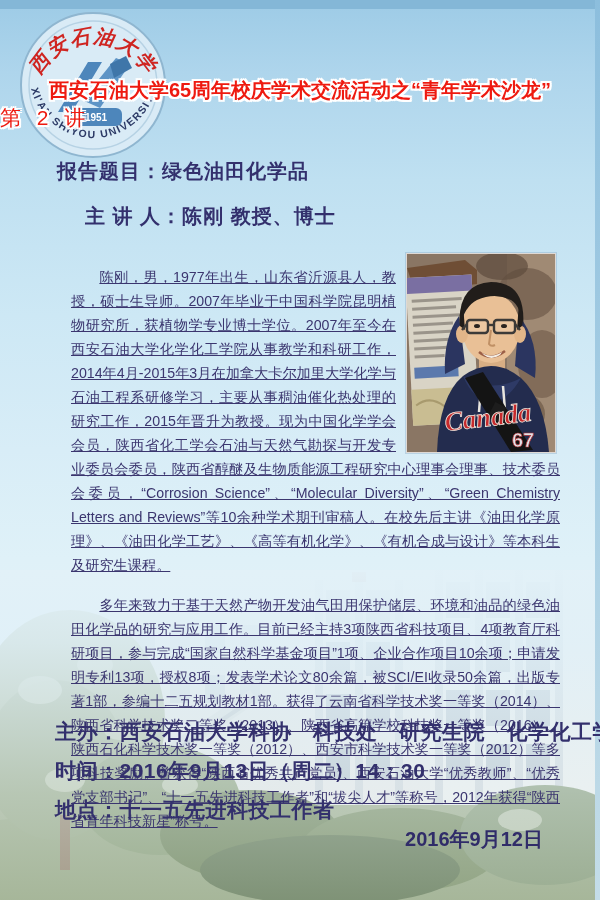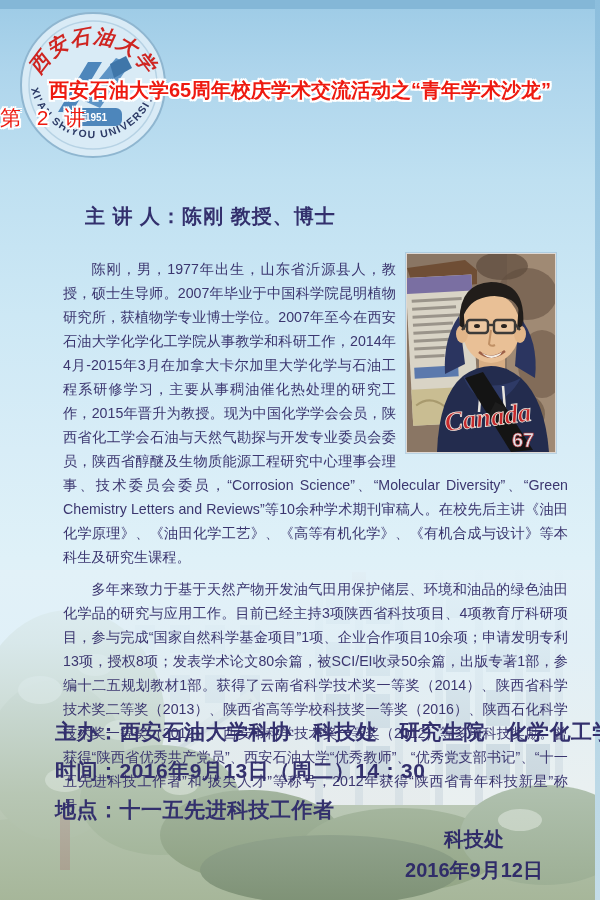--- a/index.html
+++ b/index.html
@@ -34,21 +34,21 @@
     position:absolute;left:57px;font-size:20px;font-weight:bold;color:#33306d;letter-spacing:1px;
   }
   .lecture-topic{top:158px;}
   .lecture-speaker{top:203px;margin-left:28px;}
 
   
   .bio{
     position:absolute;left:55px;top:249px;width:521px;
     font-size:14.2px;line-height:24px;color:#3b366f;text-align:justify;
   }
-  .bio p{margin:8px;text-indent:2em;}
+  .bio p{margin:16px;text-indent:2em;text-decoration:underline;}
   .speaker-photo{
     float:right;width:148px;height:198px;margin:4px 20px 4px 10px;
     border:1px solid rgba(255,255,255,.75);
     box-shadow:0 0 0 1px rgba(125,160,188,.35);
     background:#7d6a58;
   }
   .speaker-photo svg{display:block;}
 
   
   .campus{position:absolute;left:0;right:0;bottom:0;height:330px;}
@@ -189,20 +189,21 @@
 
       <text font-size="10.5" font-weight="bold" fill="#2c3a66" font-family="Liberation Sans, sans-serif" letter-spacing="1.5">
         <textPath href="#arcBottom" startOffset="50%" text-anchor="middle">XI'AN SHIYOU UNIVERSITY</textPath>
       </text>
     </svg>
   </div>
 
   <div class="event-title">西安石油大学65周年校庆学术交流活动之“青年学术沙龙”</div>
   <div class="lecture-no">第 2 讲</div>
 
+  <div class="lecture-topic">报告题目：绿色油田化学品</div>
   <div class="lecture-speaker">主 讲 人：陈刚 教授、博士</div>
 
   <div class="bio">
     <div class="speaker-photo">
       <svg width="148" height="198" viewBox="0 0 148 198">
 
         <rect x="0" y="0" width="148" height="198" fill="#8a7664"></rect>
         <rect x="100" y="0" width="48" height="198" fill="#a08a74"></rect>
         <ellipse cx="120" cy="40" rx="30" ry="26" fill="#6e5a4a" opacity="0.7"></ellipse>
         <ellipse cx="135" cy="110" rx="24" ry="34" fill="#75604e" opacity="0.7"></ellipse>
@@ -280,17 +281,16 @@
     <p>多年来致力于基于天然产物开发油气田用保护储层、环境和油品的绿色油田化学品的研究与应用工作。目前已经主持3项陕西省科技项目、4项教育厅科研项目，参与完成“国家自然科学基金项目”1项、企业合作项目10余项；申请发明专利13项，授权8项；发表学术论文80余篇，被SCI/EI收录50余篇，出版专著1部，参编十二五规划教材1部。获得了云南省科学技术奖一等奖（2014）、陕西省科学技术奖二等奖（2013）、陕西省高等学校科技奖一等奖（2016）、陕西石化科学技术奖一等奖（2012）、西安市科学技术奖一等奖（2012）等多项科技奖励。曾获得“陕西省优秀共产党员”、西安石油大学“优秀教师”、“优秀党支部书记”、“十一五先进科技工作者”和“拔尖人才”等称号，2012年获得“陕西省青年科技新星”称号。</p>
   </div>
 
   <div class="footer">
     <div>主办：西安石油大学科协　科技处　研究生院　化学化工学院</div>
     <div>时间：2016年9月13日（周二）14：30</div>
     <div>地点：十一五先进科技工作者</div>
   </div>
 
   <div class="signature-block">
-    <div>科技处</div>
     <div>2016年9月12日</div>
   </div>
 
 </div>
 
 </body></html>

